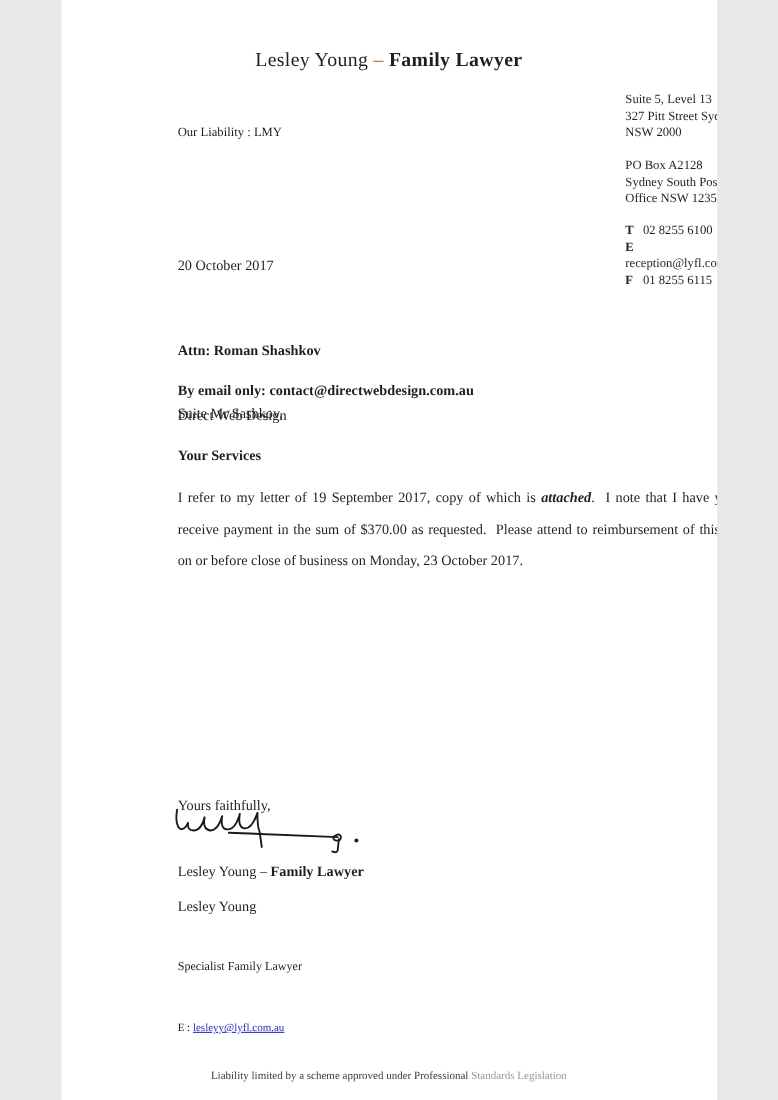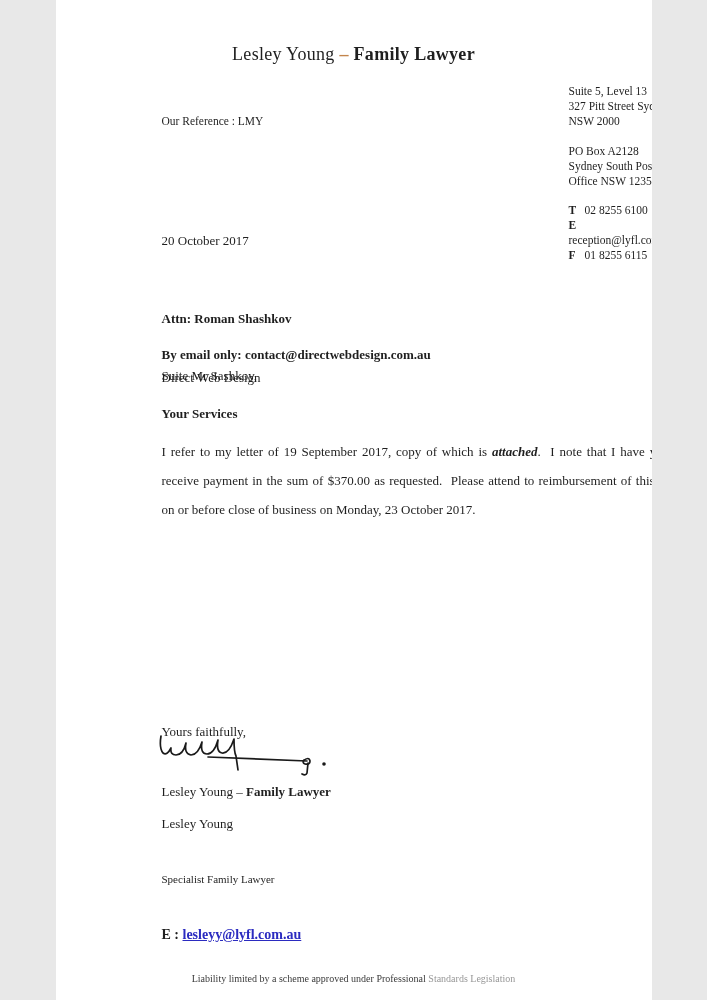--- a/index.html
+++ b/index.html
@@ -69,21 +69,21 @@
   .closing-block { top: 682px; line-height: 20px; }
   .closing-block .bold { font-weight: bold; }
 
   .signature-wrap {
     position: absolute;
     top: 728px; left: 98px;
     width: 185px; height: 48px;
   }
   .signer-block { top: 776px; line-height: 19px; }
   .signer-title { font-size: 11px; line-height: 17px; }
-  .signer-email { font-size: 14px; line-height: 17px; font-weight: bold; }
+  .signer-email { font-size: 10px; line-height: 17px; }
   .email-link {
     color: #2b2bc0;
     text-decoration: underline;
     cursor: pointer;
   }
 
   
   .footer {
     position: absolute;
     top: 939px; left: 0; right: 0;
@@ -95,21 +95,21 @@
   }
   .faded { color: #979797; }
 </style>
 </head>
 <body>
 
 <div class="page">
 
   <h1 class="title"><span>Lesley Young </span><span class="dash">– </span><span class="role">Family Lawyer</span></h1>
 
-  <div class="reference">Our Reference : LMY</div>
+  <div class="reference">Our Liability : LMY</div>
 
   <div class="addr">
     <div class="group1">
       <div>Suite 5, Level 13</div>
       <div>327 Pitt Street Sydney NSW 2000</div>
     </div>
     <div class="group2">
       <div>PO Box A2128</div>
       <div>Sydney South Post Office NSW 1235</div>
     </div>

